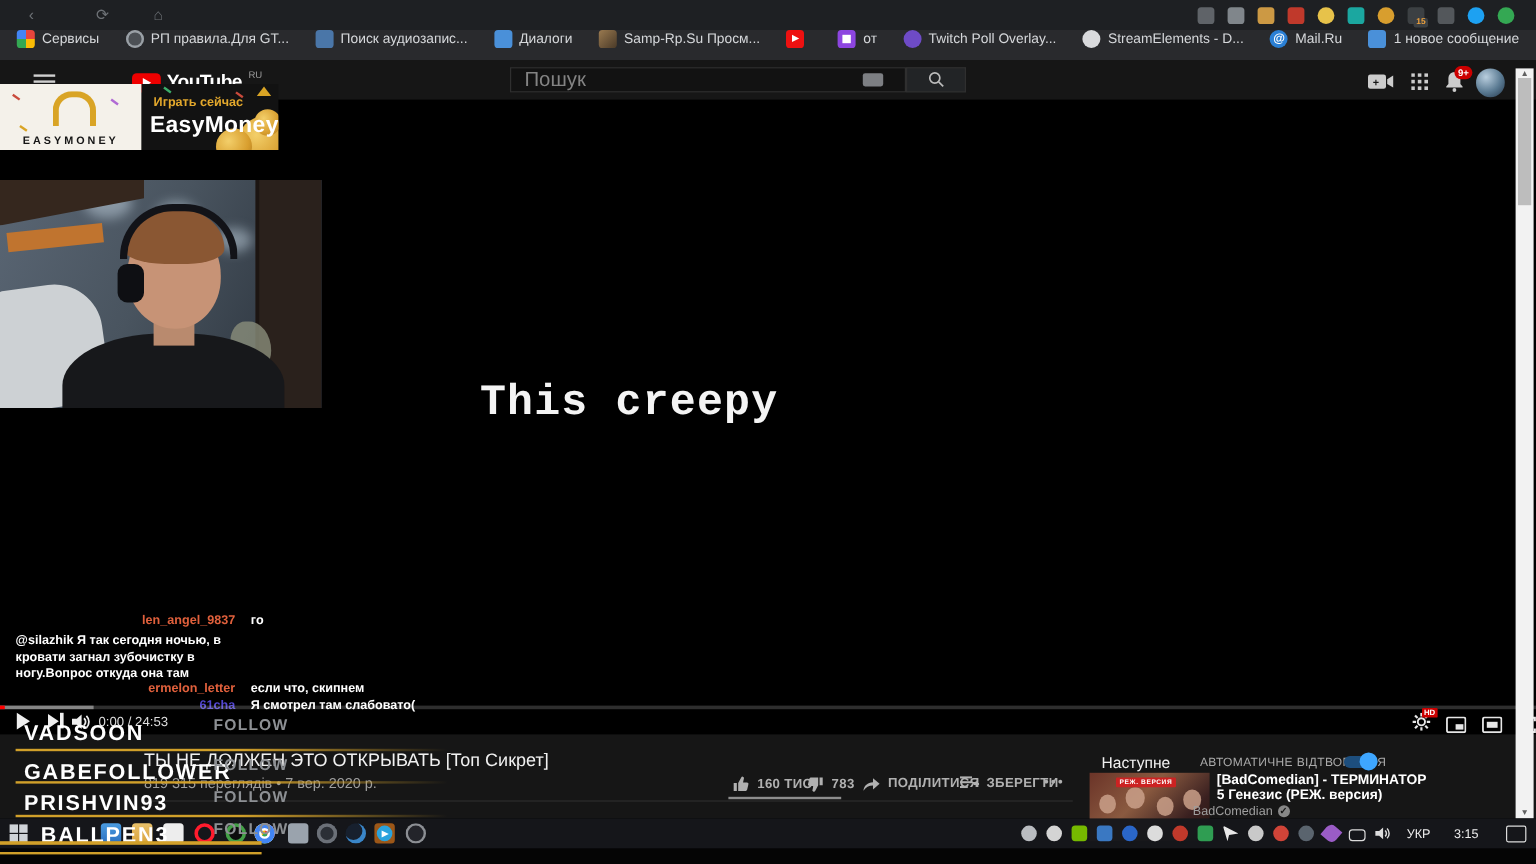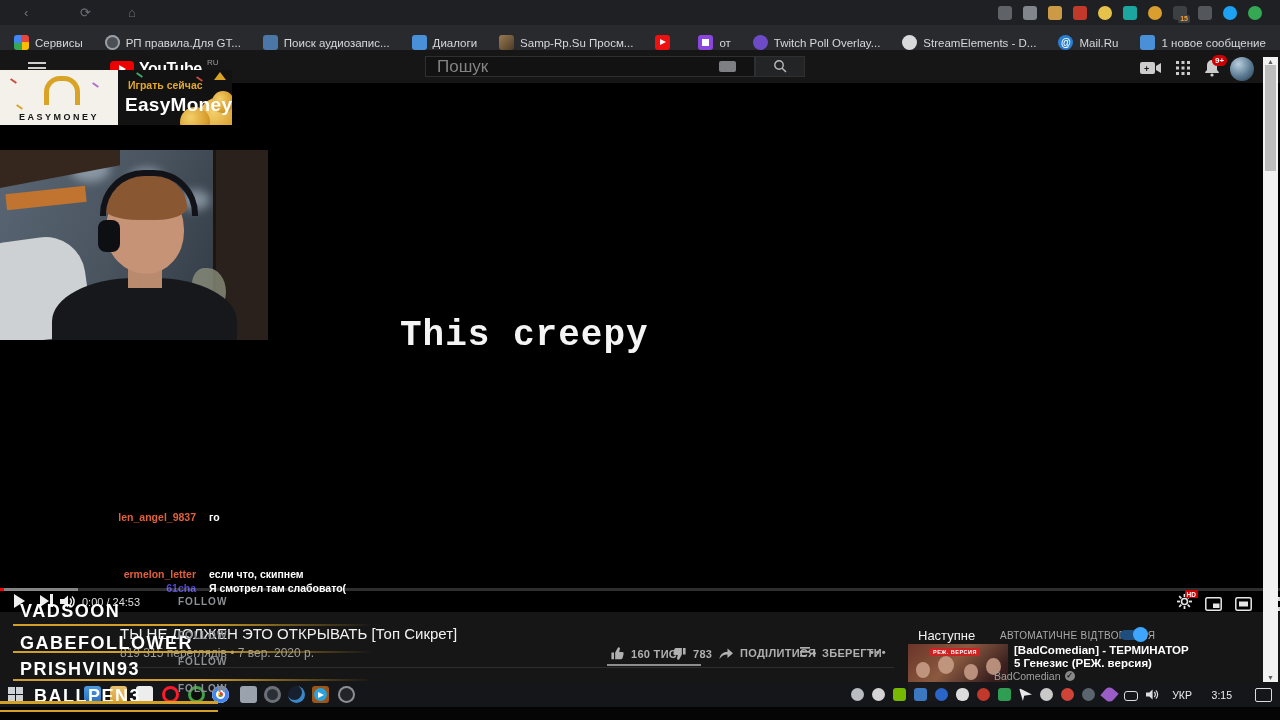--- a/index.html
+++ b/index.html
@@ -14,21 +14,21 @@
   .urlpill{left:212px;top:4px;width:560px;height:17px;border-radius:9px;background:#2a2c30;
            display:flex;align-items:center;padding:0 9px;box-sizing:border-box;gap:6px;}
   .urltext{font-size:10.5px;color:#aeb2b8;white-space:nowrap;}
   .siteico{width:10px;height:10px;border-radius:2px;background:#8a8e94;}
   .extrow{right:18px;top:6px;display:flex;gap:11px;align-items:center;}
   .ext{width:14px;height:14px;border-radius:3px;position:relative;}
   .badge15{position:absolute;right:-3px;bottom:-3px;background:#3c4043;color:#f3a33c;
            font-size:7px;font-weight:700;padding:0 2px;border-radius:2px;line-height:8px;}
 
   .bookbar{left:0;top:25px;width:1280px;height:25px;background:#292a2d;display:flex;
-           align-items:flex-end;padding-left:14px;gap:22px;box-sizing:border-box;}
+           align-items:flex-start;padding-left:14px;gap:22px;box-sizing:border-box;}
   .bm{display:flex;align-items:center;gap:6px;}
   .bm span.lbl{font-size:11.5px;color:#d6d8db;white-space:nowrap;}
   .bi{width:15px;height:15px;border-radius:3px;position:relative;flex:none;}
   .bi0{background:conic-gradient(#e8453c 0 25%,#fbbc05 0 50%,#34a853 0 75%,#4285f4 0);border-radius:3px;}
   .bi1{border-radius:50%;background:#4c5055;box-shadow:inset 0 0 0 2px #9aa0a6;}
   .bi2{background:#4a76a8;}
   .bi3{background:#4a90d9;}
   .bi4{background:linear-gradient(135deg,#9a7a50,#4a3a28);}
   .bi5{background:#e11;}
   .bi5::after{content:"";position:absolute;left:5px;top:4px;border-left:6px solid #fff;
@@ -155,21 +155,21 @@
   .winbtn i{background:#cfd3d8;}
   .tb{position:absolute;top:4px;width:17px;height:17px;border-radius:3px;}
   .tray{position:absolute;right:120px;top:6px;display:flex;gap:8px;align-items:center;}
   .trayi{width:13px;height:13px;border-radius:3px;}
   .tbtxt{position:absolute;top:7px;font-size:10.5px;color:#ececec;}
   .chaticon{position:absolute;right:8px;top:6px;width:15px;height:12px;border:1.5px solid #dcdcdc;
             border-radius:2px;background:transparent;}
 
   
   .fname{position:absolute;left:20px;font-size:18px;font-weight:800;color:#fff;letter-spacing:1.5px;z-index:11;}
-  .flabel{position:absolute;left:178px;font-size:10px;font-weight:700;color:#8d9094;letter-spacing:1px;z-index:11;}
+  .flabel{position:absolute;left:178px;font-size:13px;font-weight:700;color:#8d9094;letter-spacing:1px;z-index:11;}
   .gline{position:absolute;height:2px;z-index:11;
          background:linear-gradient(90deg,#d1a02a 0 52%,rgba(209,160,42,0) 100%);}
   .glineS{position:absolute;height:2px;background:#d1a02a;z-index:11;}
 </style>
 </head>
 <body>
 
 <div id="screen">
 
   <div class="abs topbar">
@@ -326,20 +326,21 @@
   </div>
 
   <div class="abs caption">This creepy</div>
 
   <div>
     <div class="chatrow" style="left:0;top:484px">
       <span class="chatuser uOrange">len_angel_9837</span>
       <span class="chattext">го</span>
     </div>
     <div class="chatrow" style="left:0;top:501px">
+      <span class="chattext">@silazhik Я так сегодня ночью, в кровати загнал зубочистку в ногу.Вопрос откуда она там</span>
     </div>
     <div class="chatrow" style="left:0;top:541px">
       <span class="chatuser uOrange">ermelon_letter</span>
       <span class="chattext">если что, скипнем</span>
     </div>
     <div class="chatrow" style="left:0;top:555px">
       <span class="chatuser uBlue">61cha</span>
       <span class="chattext">Я смотрел там слабовато(</span>
     </div>
   </div>

